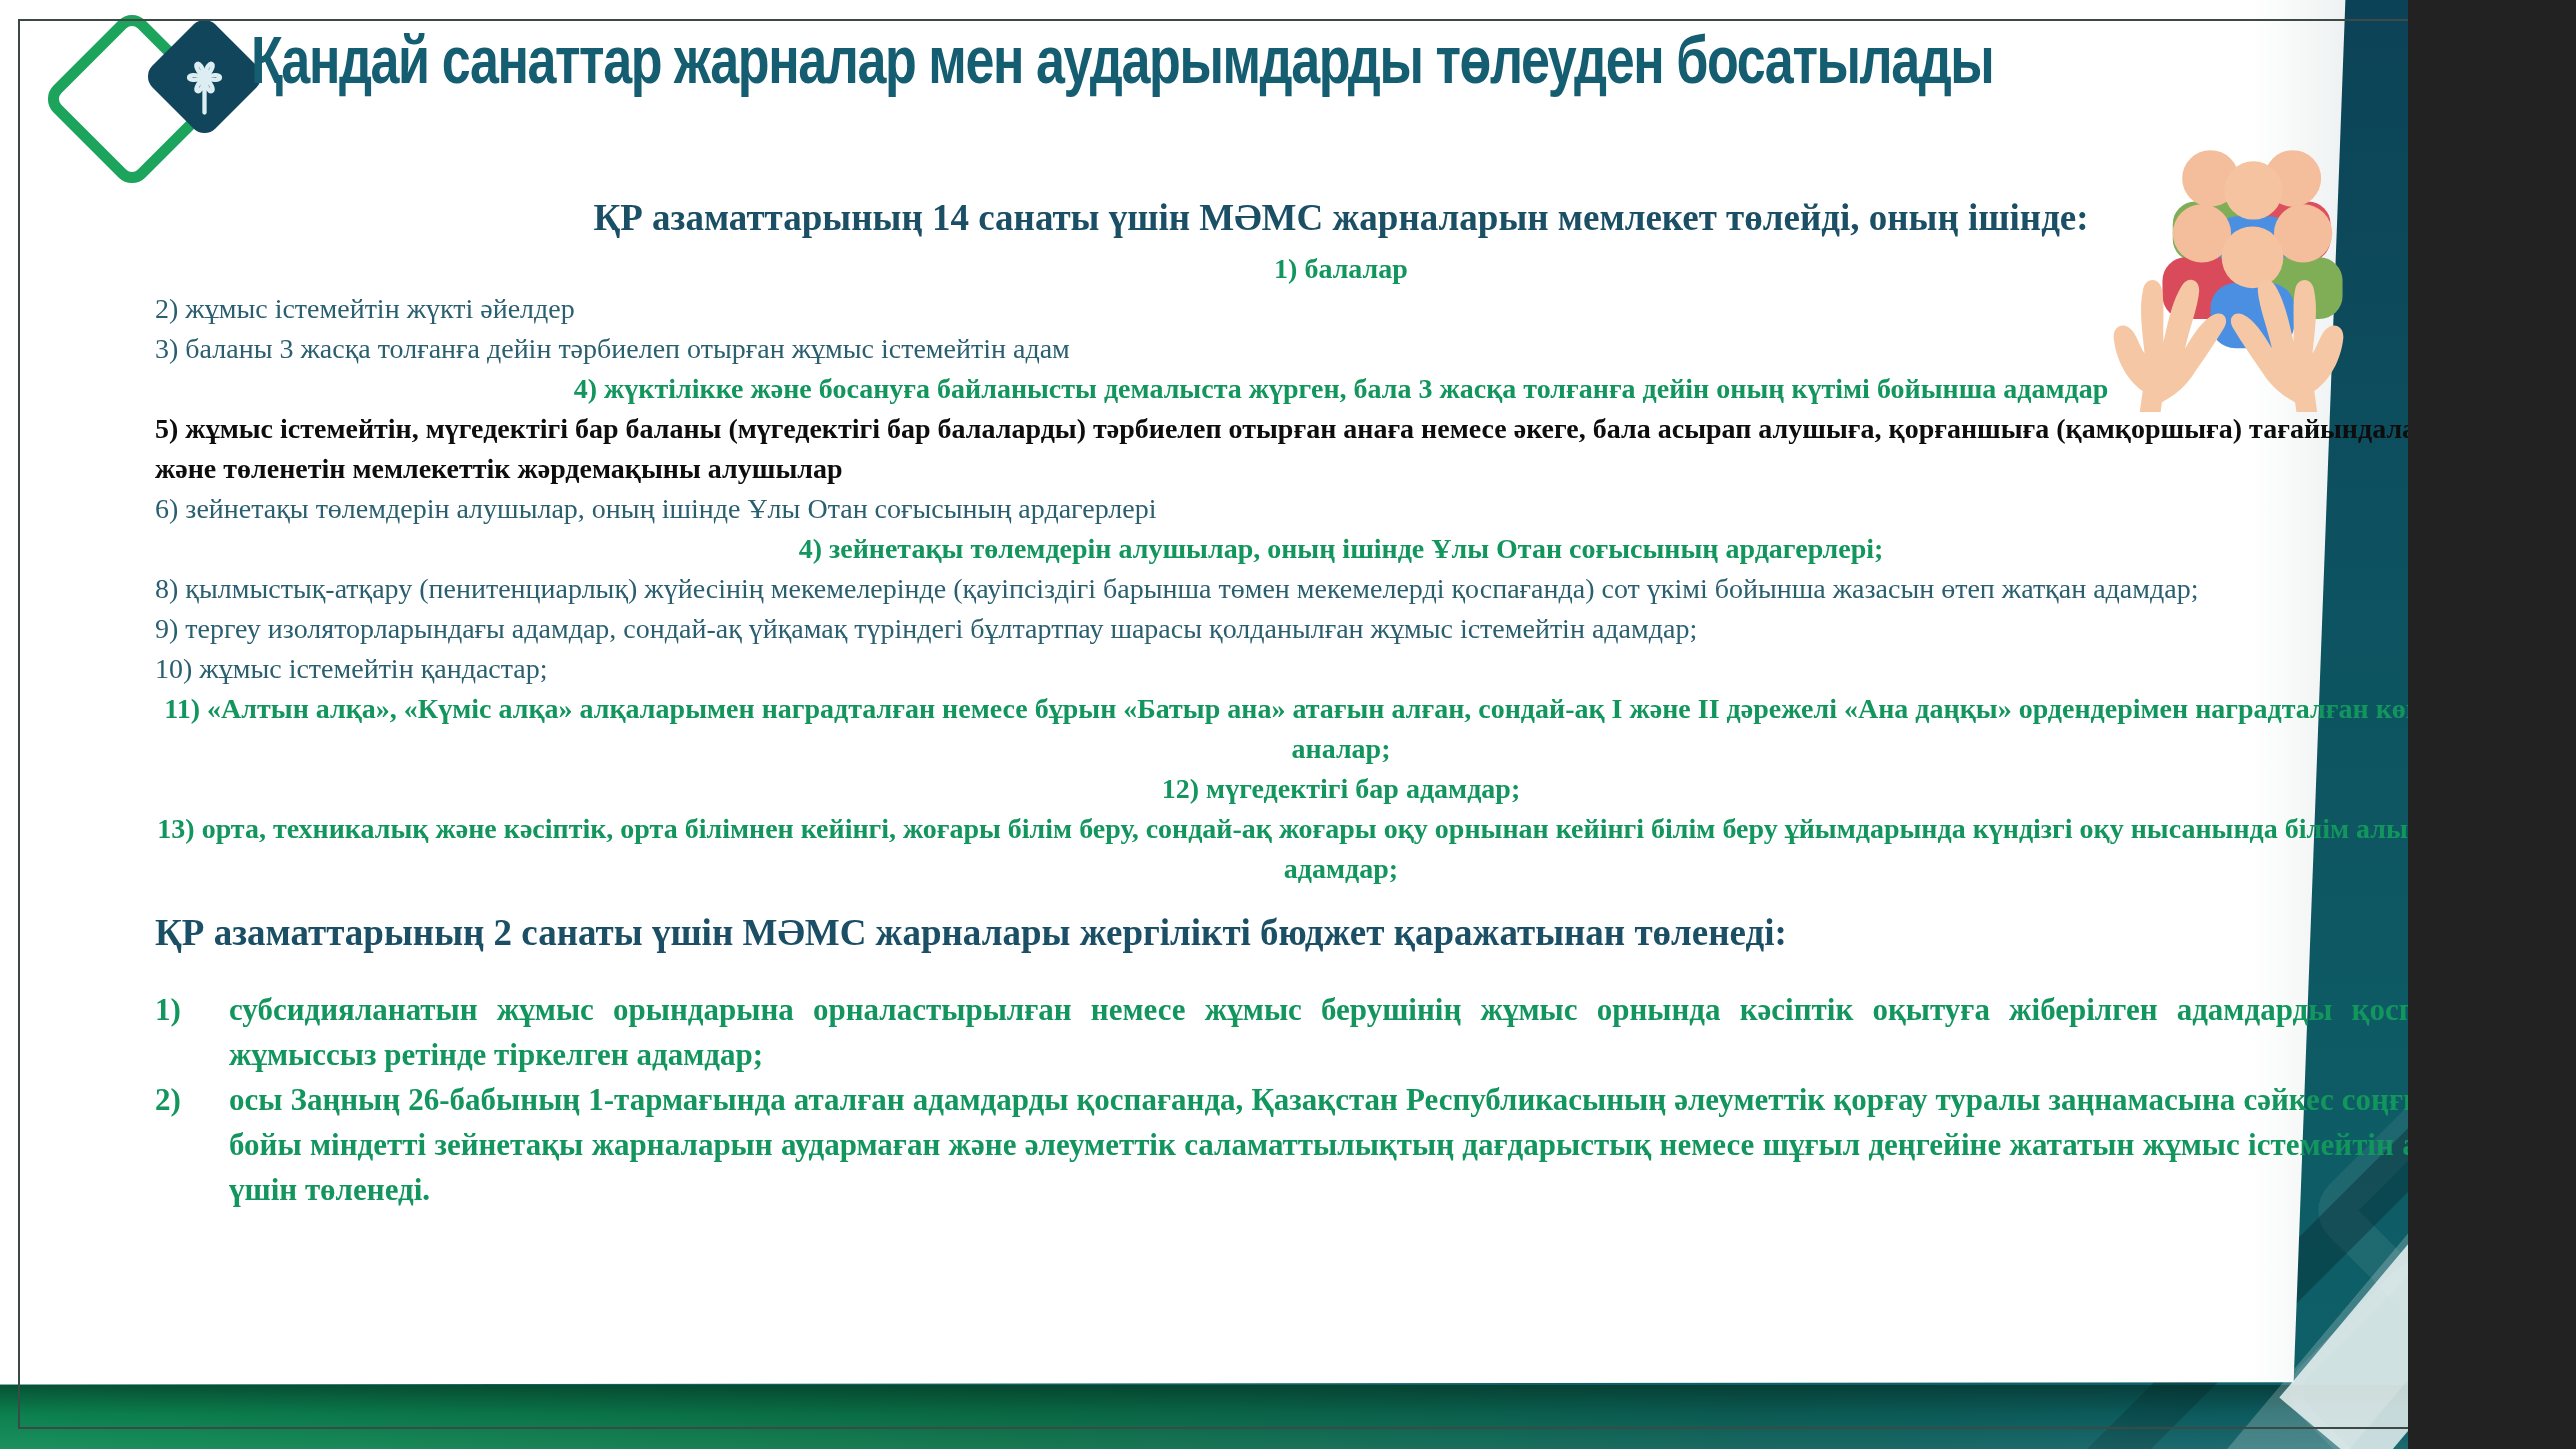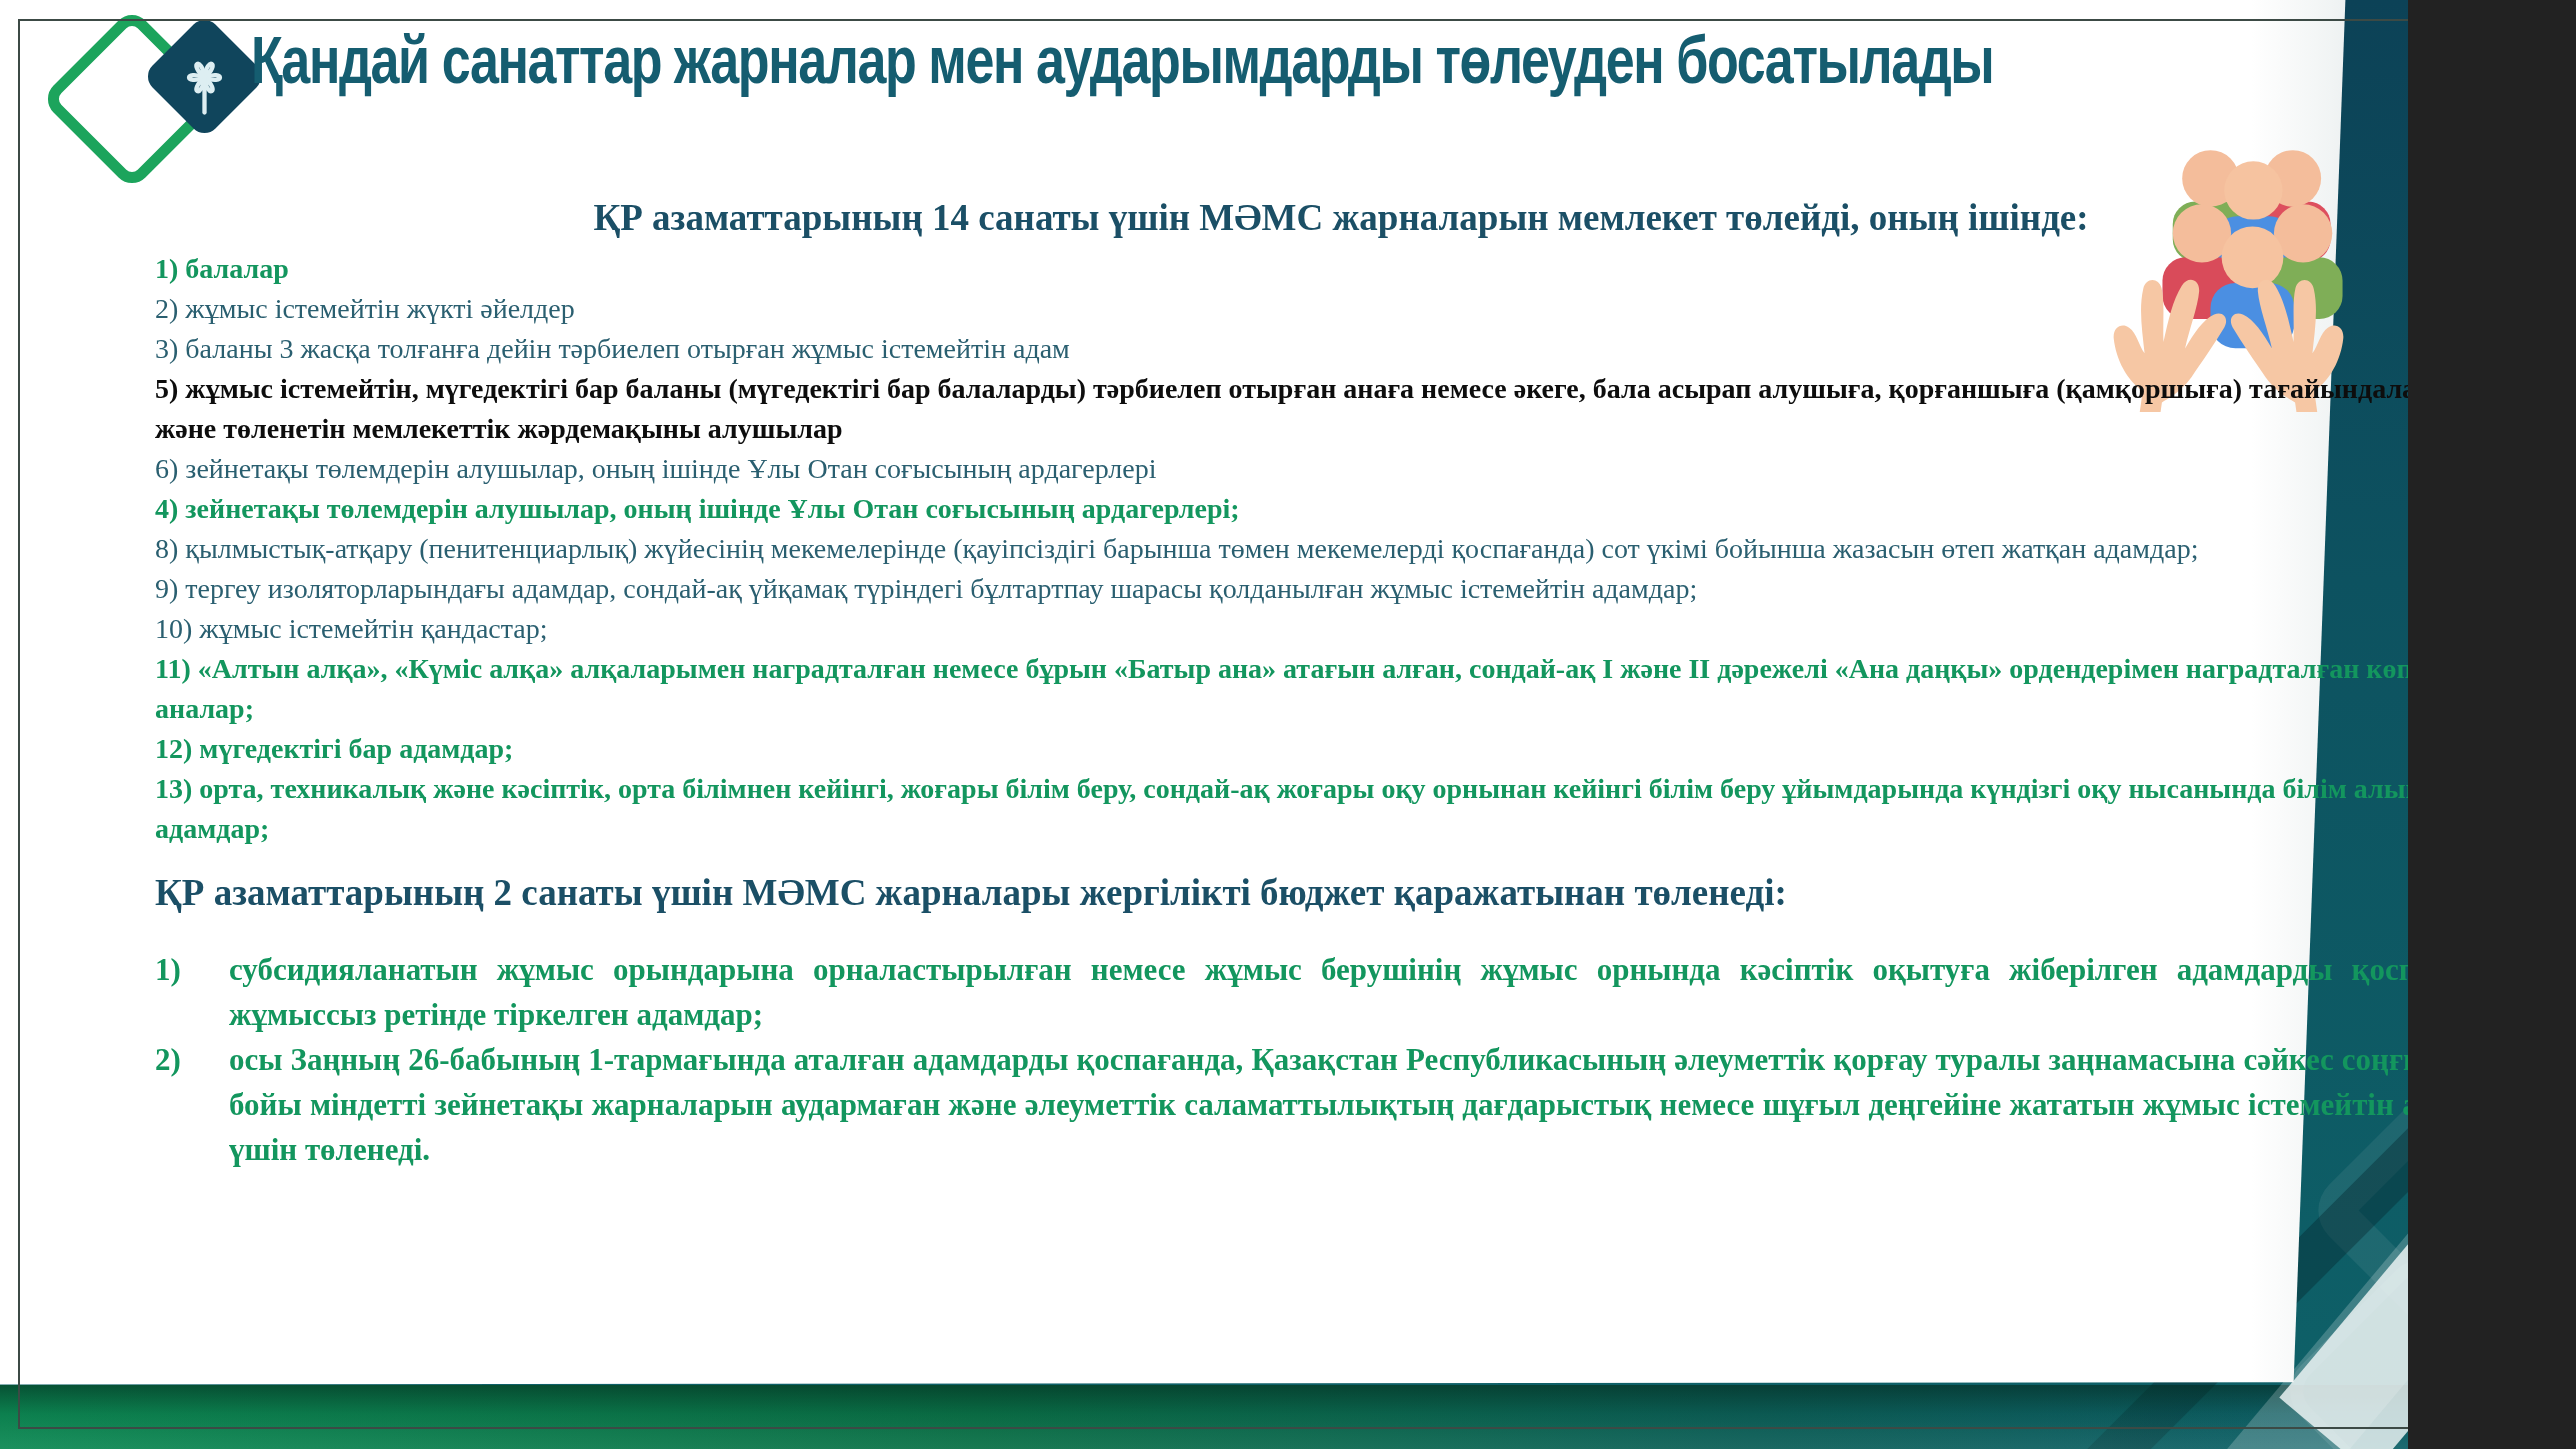--- a/index.html
+++ b/index.html
@@ -60,21 +60,21 @@
     position:absolute;left:251px;top:20.6px;z-index:10;white-space:nowrap;
     font-family:"Liberation Sans",sans-serif;font-weight:800;font-size:62px;
     color:#155d70;letter-spacing:-1.7px;transform:scale(0.84,1.08);transform-origin:left top;
   }
   
   .people{position:absolute;left:2087px;top:137px;z-index:10;}
   
   .content{position:absolute;left:155px;top:196px;width:2372px;z-index:10;}
   .h1{font-size:37px;font-weight:bold;color:#1b4f66;margin:0 0 10.3px 0;text-align:center;}
   .list1 .l1{font-size:28px;line-height:40px;}
-  .green{color:#13965e;font-weight:bold;}
+  .green{color:#13965e;font-weight:bold;text-align:center;}
   .dark{color:#2a5f70;font-weight:normal;}
   .black{color:#0d0d0d;font-weight:bold;}
   .h2{font-size:37px;font-weight:bold;color:#1b4f66;margin:22px 0 0 0;}
   .list2{margin-top:33px;}
   .list2 .row{display:grid;grid-template-columns:74px 1fr;}
   .list2 .num,.list2 .txt{font-size:31px;line-height:45px;color:#13965e;font-weight:bold;}
   .list2 .txt{text-align:justify;padding-right:8.6px;}
 </style>
 </head>
 <body>
@@ -148,20 +148,21 @@
       </g>
     </svg>
   </div>
 
   <div class="content">
     <div class="h1">ҚР азаматтарының 14 санаты үшін МӘМС жарналарын мемлекет төлейді, оның ішінде:</div>
     <div class="list1">
         <div class="l1 green">1) балалар</div>
         <div class="l1 dark">2) жұмыс істемейтін жүкті әйелдер</div>
         <div class="l1 dark">3) баланы 3 жасқа толғанға дейін тәрбиелеп отырған жұмыс істемейтін адам</div>
+        <div class="l1 green">4) жүктілікке және босануға байланысты демалыста жүрген, бала 3 жасқа толғанға дейін оның күтімі бойынша адамдар</div>
         <div class="l1 black">5) жұмыс істемейтін, мүгедектігі бар баланы (мүгедектігі бар балаларды) тәрбиелеп отырған анаға немесе әкеге, бала асырап алушыға, қорғаншыға (қамқоршыға) тағайындалатын және төленетін мемлекеттік жәрдемақыны алушылар</div>
         <div class="l1 dark">6) зейнетақы төлемдерін алушылар, оның ішінде Ұлы Отан соғысының ардагерлері</div>
         <div class="l1 green">4) зейнетақы төлемдерін алушылар, оның ішінде Ұлы Отан соғысының ардагерлері;</div>
         <div class="l1 dark">8) қылмыстық-атқару (пенитенциарлық) жүйесінің мекемелерінде (қауіпсіздігі барынша төмен мекемелерді қоспағанда) сот үкімі бойынша жазасын өтеп жатқан адамдар;</div>
         <div class="l1 dark">9) тергеу изоляторларындағы адамдар, сондай-ақ үйқамақ түріндегі бұлтартпау шарасы қолданылған жұмыс істемейтін адамдар;</div>
         <div class="l1 dark">10) жұмыс істемейтін қандастар;</div>
         <div class="l1 green">11) «Алтын алқа», «Күміс алқа» алқаларымен наградталған немесе бұрын «Батыр ана» атағын алған, сондай-ақ I және II дәрежелі «Ана даңқы» ордендерімен наградталған көпбалалы аналар;</div>
         <div class="l1 green">12) мүгедектігі бар адамдар;</div>
         <div class="l1 green">13) орта, техникалық және кәсіптік, орта білімнен кейінгі, жоғары білім беру, сондай-ақ жоғары оқу орнынан кейінгі білім беру ұйымдарында күндізгі оқу нысанында білім алып жатқан адамдар;</div>
       </div>

